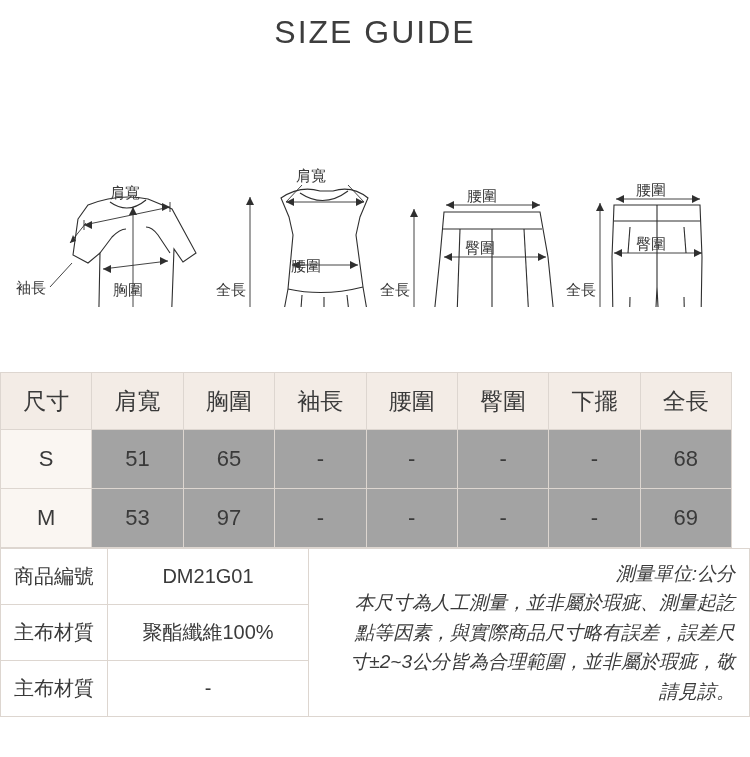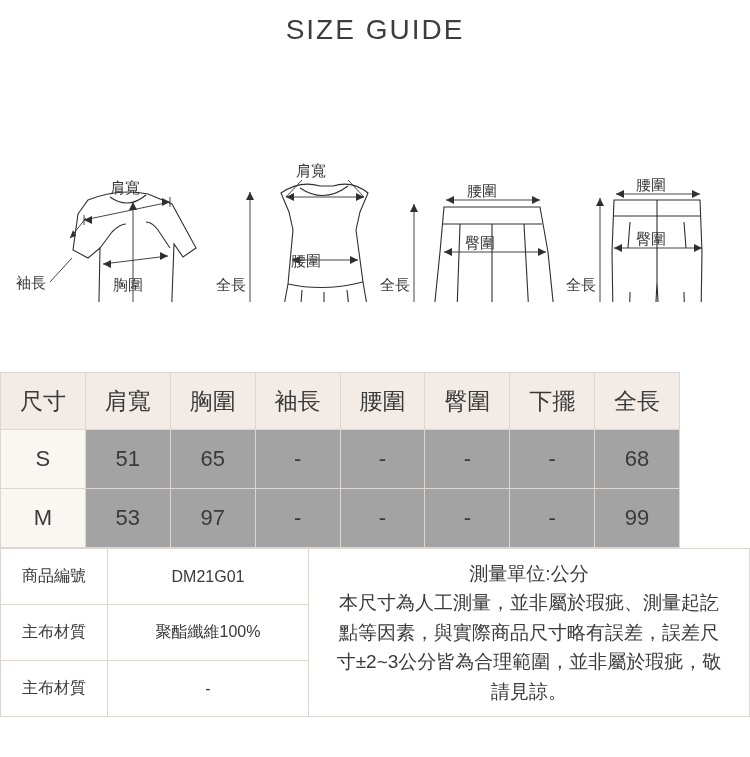--- a/index.html
+++ b/index.html
@@ -15,21 +15,21 @@
     overflow: hidden;
   }
   .page {
     position: relative;
     width: 750px;
     height: 757px;
     box-sizing: border-box;
   }
   .title {
     text-align: center;
-    font-size: 28px;
+    font-size: 32px;
     letter-spacing: 2px;
     font-weight: 400;
     color: #3d3d3d;
     padding-top: 14px;
     margin: 0;
     font-family: "Liberation Sans", sans-serif;
   }
   .diagrams {
     position: relative;
     height: 265px;
@@ -40,21 +40,21 @@
     margin: 0 auto;
   }
   .table-wrap {
     position: absolute;
     top: 372px;
     left: 0;
     width: 750px;
   }
   table.size {
     border-collapse: collapse;
-    width: 680px;
+    width: 732px;
     table-layout: fixed;
     border-radius: 18px;
   }
   table.size th, table.size td {
     border: 1px solid #ddd6d0;
     text-align: center;
     font-size: 22px;
     font-weight: normal;
     color: #3a3a3a;
     height: 58px;
@@ -75,33 +75,34 @@
     background: #f3ece6;
   }
   
   table.info {
     border-collapse: collapse;
     width: 750px;
     table-layout: fixed;
   }
   table.info td {
     border: 1px solid #ddd6d0;
-    font-size: 16px;
+    font-size: 20px;
     color: #3a3a3a;
     padding: 0 6px;
     vertical-align: middle;
     text-align: center;
     height: 47px;
   }
   table.info td.note {
-    text-align: center;
+    text-align: right;
     vertical-align: top;
     padding: 10px 14px 10px 14px;
     line-height: 1.55;
     font-size: 19px;
+    font-style: italic;
   }
   .note-line { display: block; }
   .label-cell { font-size: 20px; }
   .value-cell { font-size: 20px; }
   .dim-label {
     font-size: 15px;
     fill: #3a3a3a;
     font-family: "Liberation Sans", sans-serif;
   }
   .garment {
@@ -291,21 +292,21 @@
           <td>68</td>
         </tr>
         <tr>
           <td class="col-label">M</td>
           <td>53</td>
           <td>97</td>
           <td>-</td>
           <td>-</td>
           <td>-</td>
           <td>-</td>
-          <td>99</td>
+          <td>69</td>
         </tr>
       </tbody>
     </table>
 
     <table class="info">
       <tbody>
         <tr>
           <td class="label-cell" style="width:94px;">商品編號</td>
           <td class="value-cell" style="width:188px;">DM21G01</td>
           <td class="note" rowspan="3">

